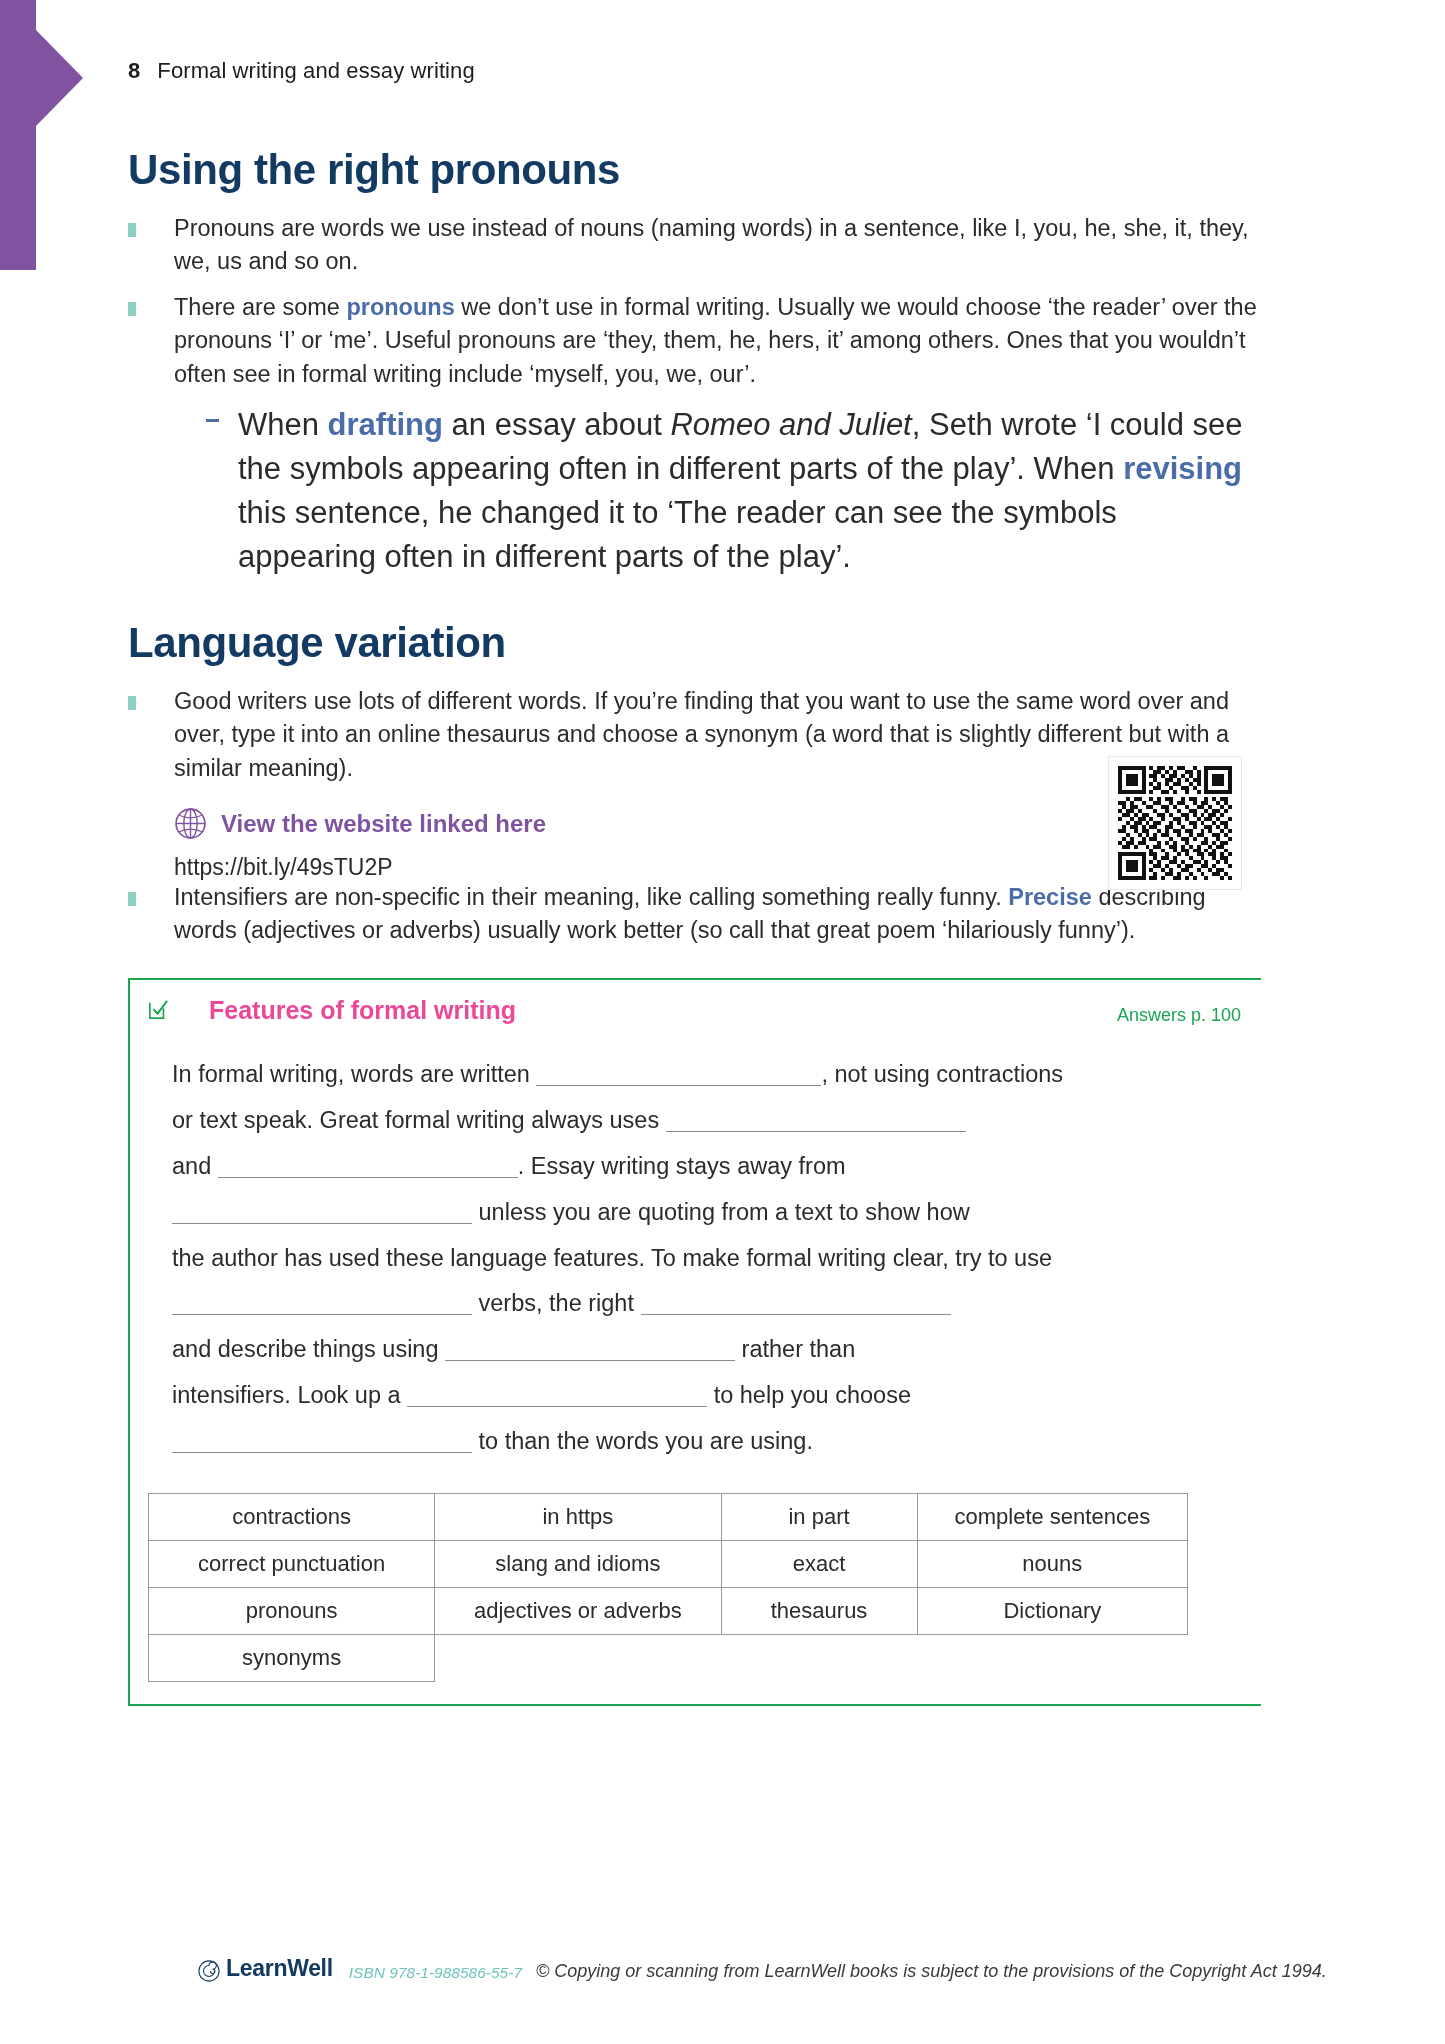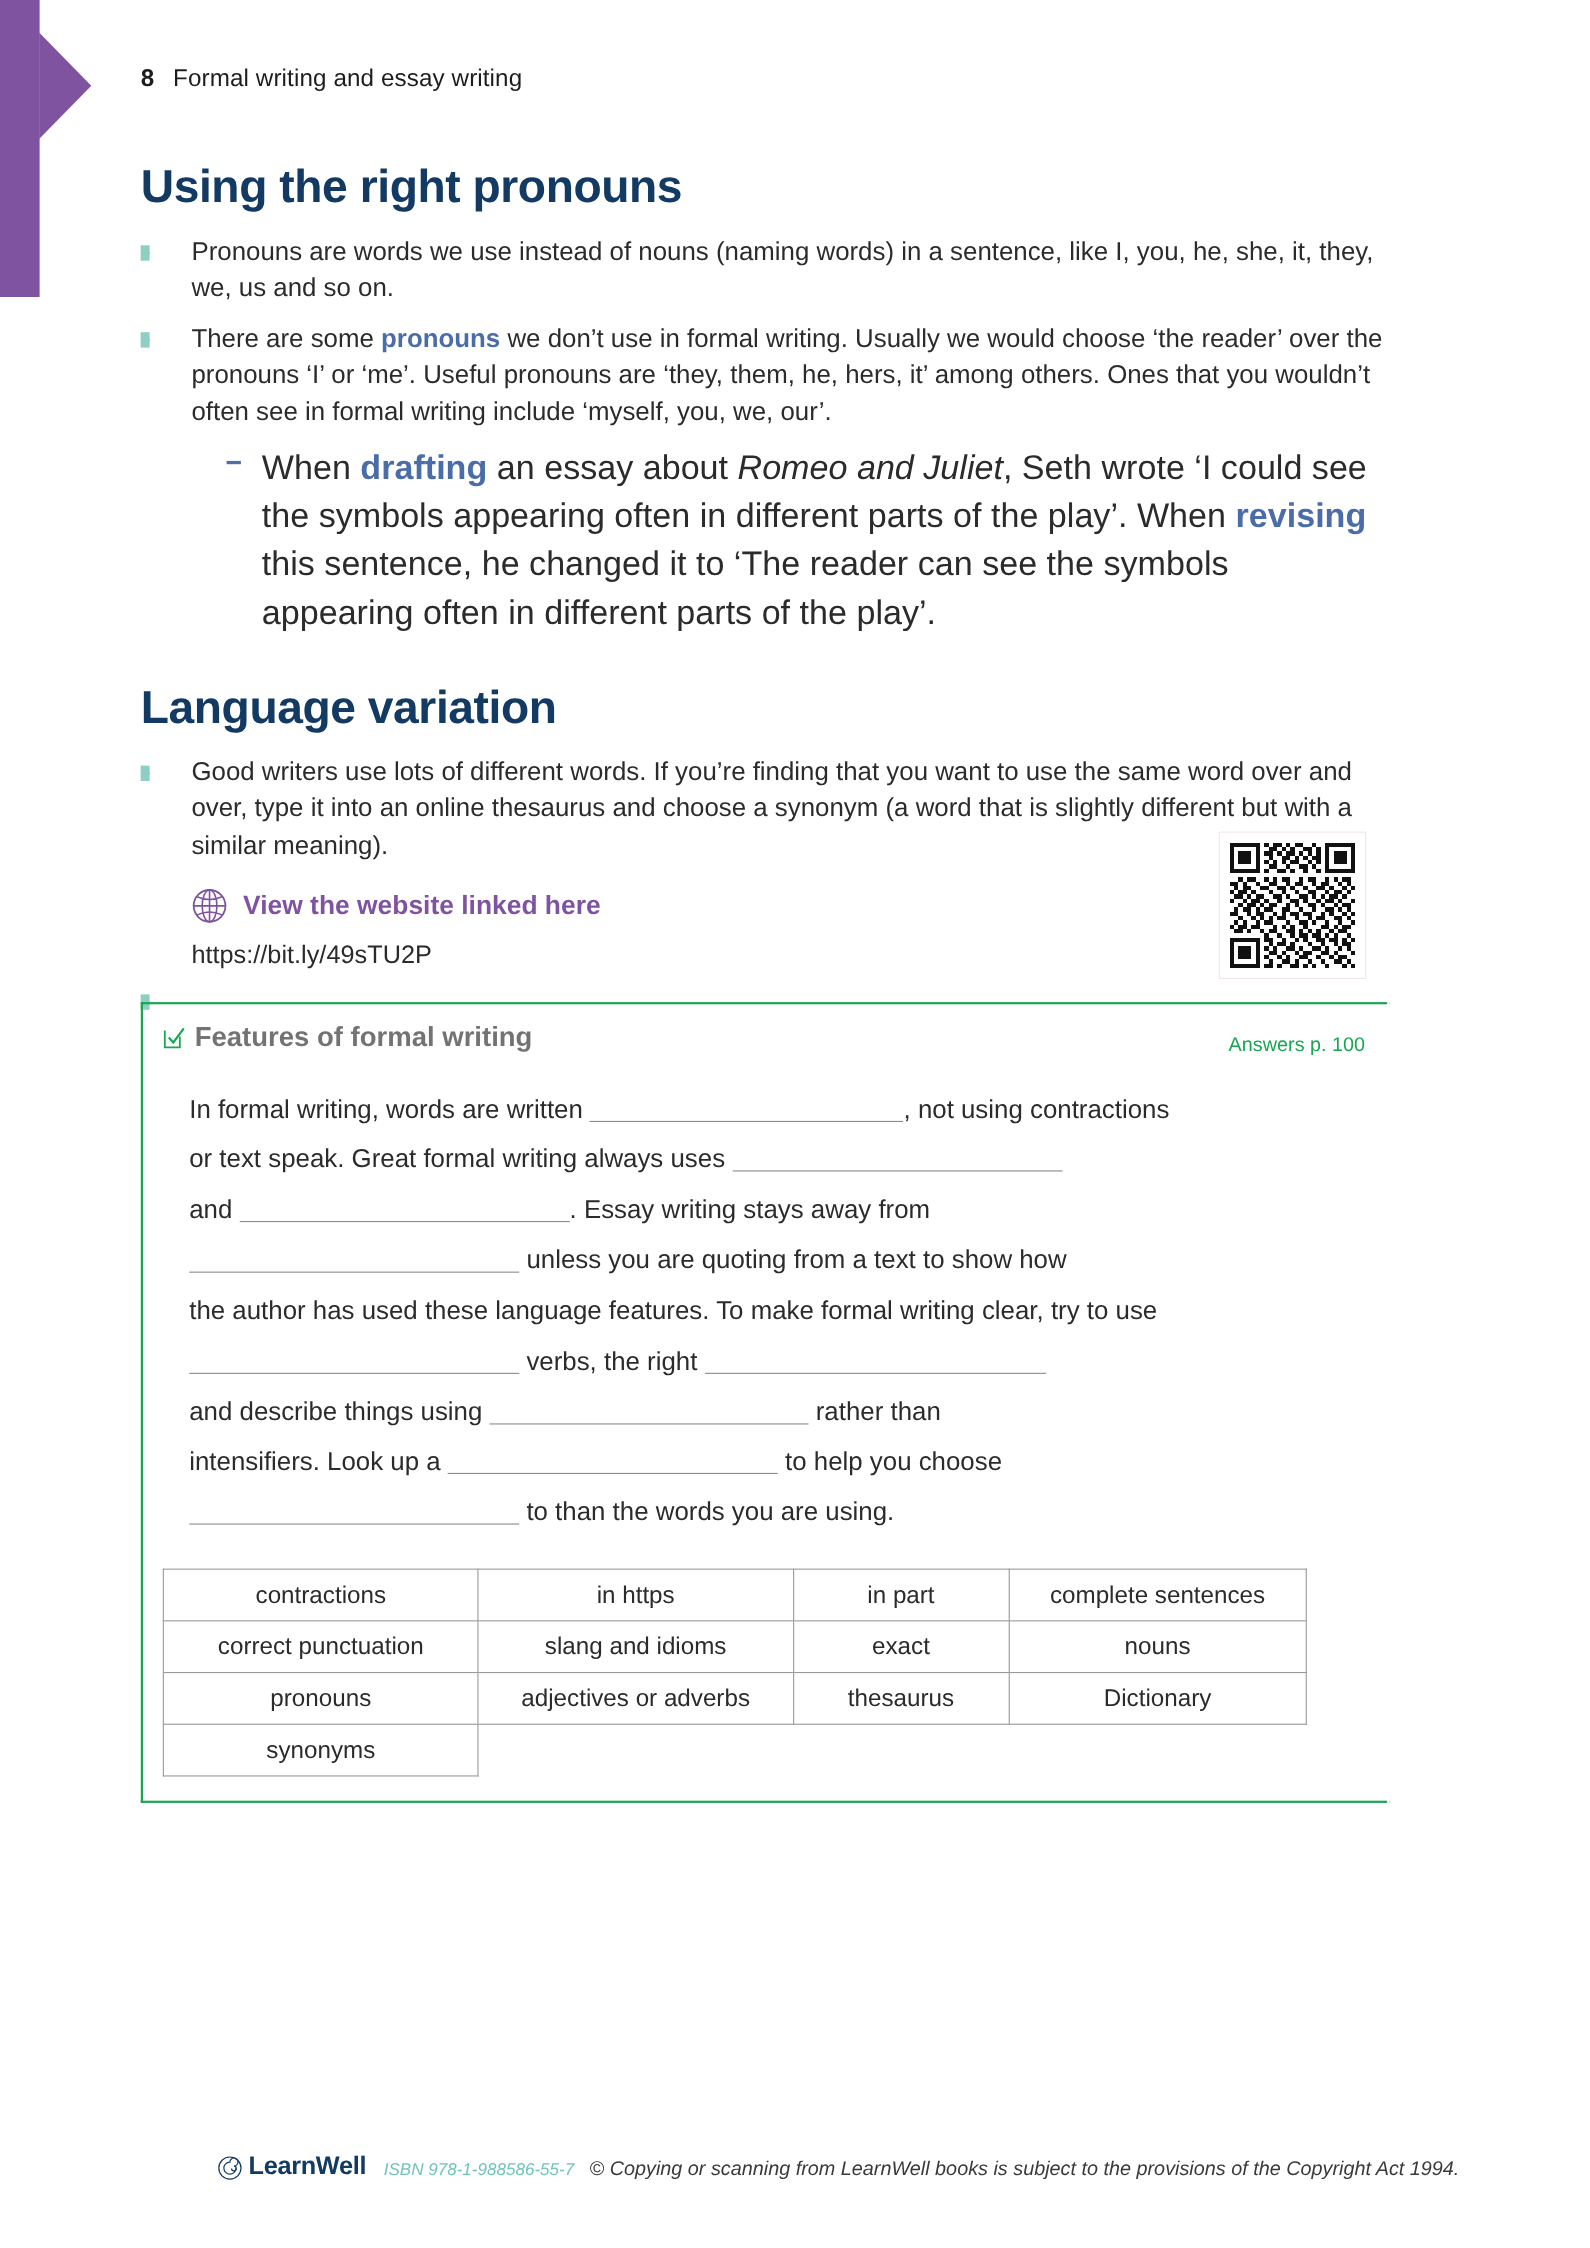--- a/index.html
+++ b/index.html
@@ -161,23 +161,24 @@
     background: #fff;
   }
   .act-head {
     display: flex;
     align-items: baseline;
     padding: 16px 18px 0 18px;
   }
   .act-title {
     font-size: 25px;
     font-weight: bold;
-    color: #737373;
+    color: #ec4899;
     display: flex;
     align-items: center;
+    gap: 32px;
   }
   .check-icon { width: 20px; height: 22px; margin-right: 9px; }
   .answers {
     margin-left: auto;
     font-size: 18px;
     color: #18a651;
     padding-right: 4px;
   }
   .act-intro {
     padding: 14px 18px 0 18px;
@@ -310,20 +311,21 @@
         <line x1="16" y1="2" x2="16" y2="30" stroke="#7f539f" stroke-width="1.4"></line>
       </svg>
       <span class="weblink-text">View the website linked here</span>
     </div>
     <div class="url">https://bit.ly/49sTU2P</div>
 
     <ul class="bullets">
       <li>
         <span class="arrowtail"></span>
         <span class="arrow"></span>
+        <span><span>Intensifiers are non-specific in their meaning, like calling something really funny. </span><b class="hl">Precise</b><span> describing words (adjectives or adverbs) usually work better (so call that great poem ‘hilariously funny’).</span></span>
       </li>
     </ul>
 
     <div class="activity">
       <div class="act-head">
         <div class="act-title">
           <svg class="check-icon" viewBox="0 0 22 24">
             <path d="M2 4 L2 21 L17 21 L17 10" fill="none" stroke="#18a651" stroke-width="1.8"></path>
             <path d="M6 11 L10.5 16 L21 2" fill="none" stroke="#18a651" stroke-width="2.2"></path>
           </svg>

